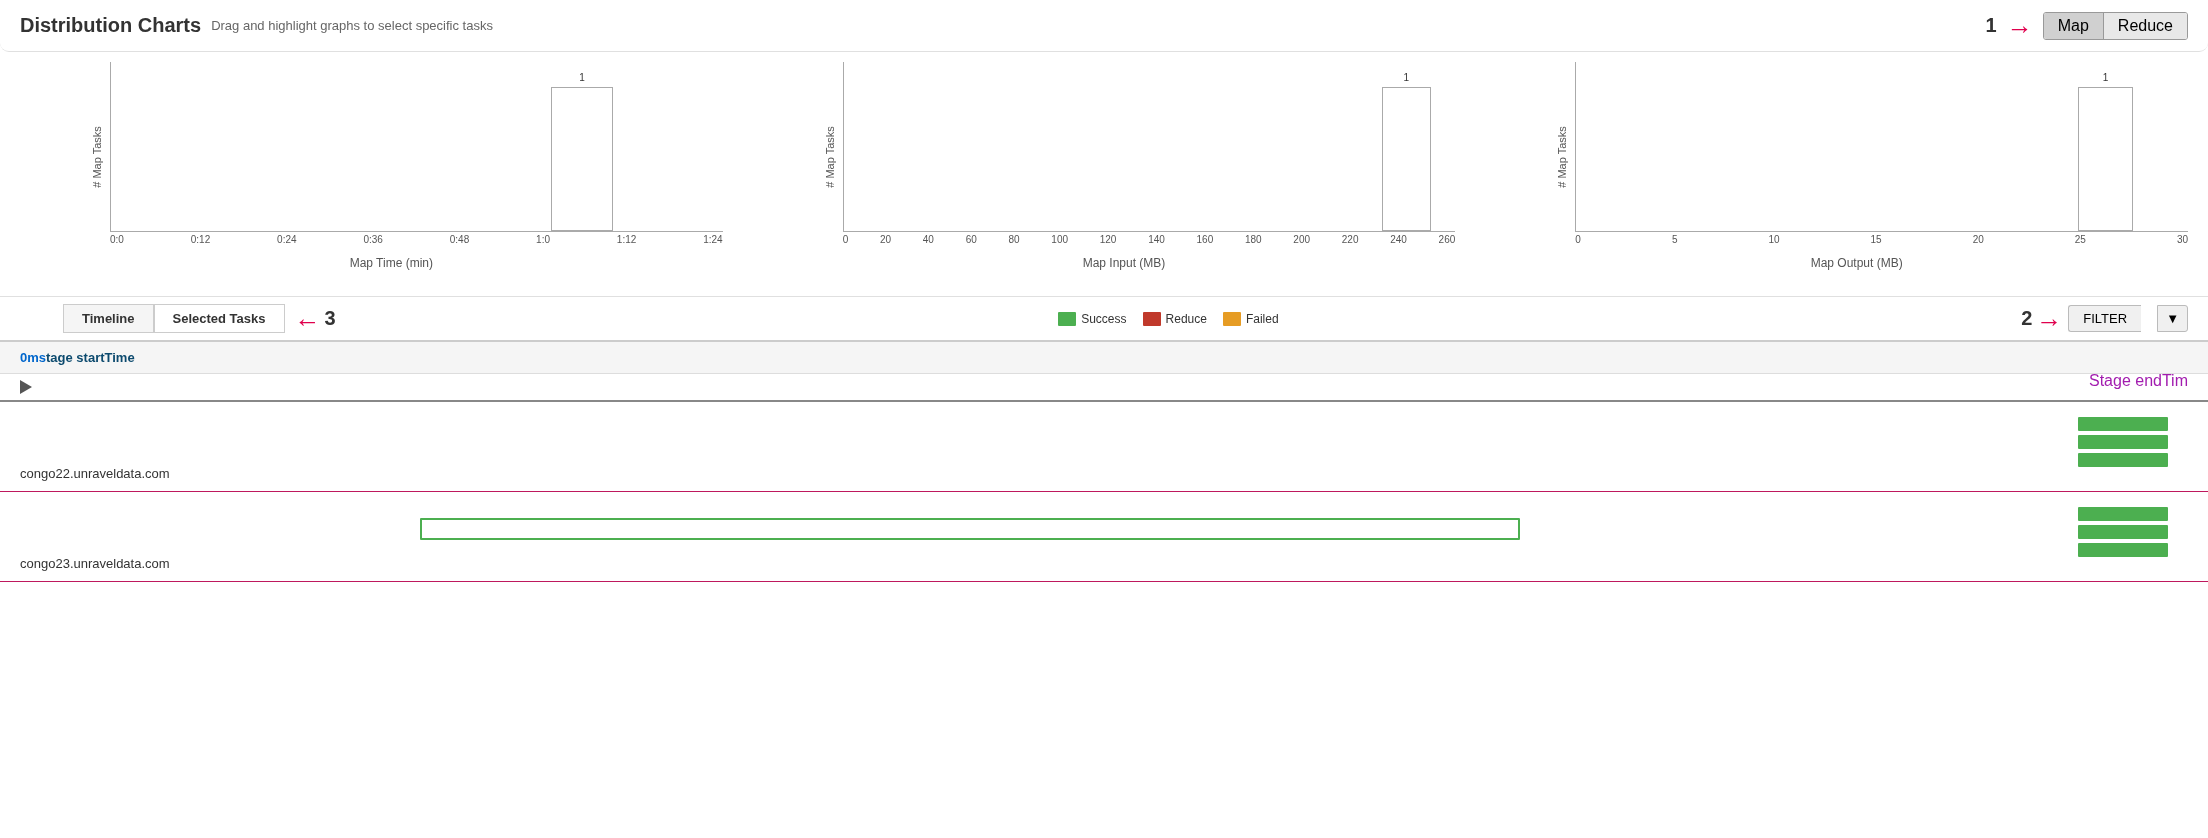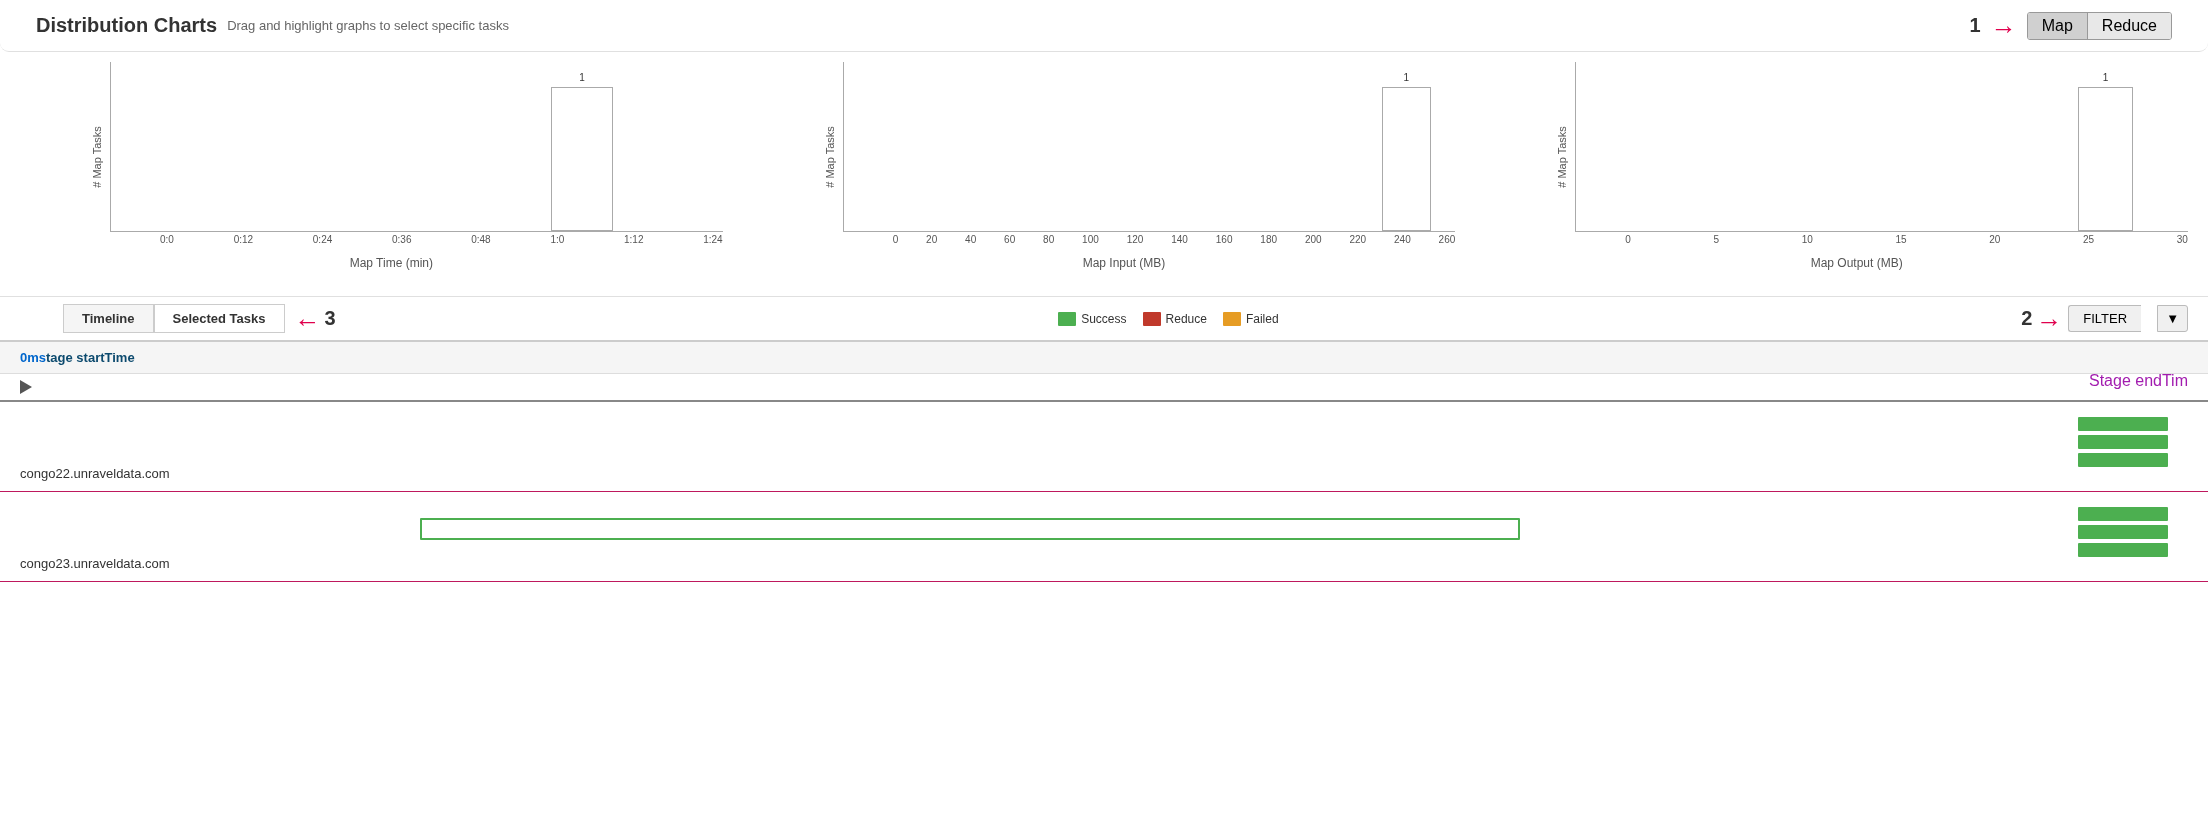--- a/index.html
+++ b/index.html
@@ -15,21 +15,21 @@
       height: 838px;
       overflow: hidden;
       position: relative;
     }
 
     
     .header {
       display: flex;
       align-items: center;
       justify-content: space-between;
-      padding: 10px 36px;
+      padding: 10px 20px;
       border-bottom: 1px solid #e0e0e0;
       border-radius: 9px;
     }
     .header-left {
       display: flex;
       align-items: center;
       gap: 10px;
     }
     .header-title {
       font-size: 20px;
@@ -109,21 +109,20 @@
       position: absolute;
       top: -16px;
       left: 50%;
       transform: translateX(-50%);
       font-size: 10px;
       color: #333;
     }
     .x-axis-labels {
       display: flex;
       justify-content: space-between;
-      margin-left: 50px;
       font-size: 10px;
       color: #555;
       margin-top: 2px;
     }
 
     
     .tabs-section {
       display: flex;
       align-items: center;
       padding: 6px 20px;

